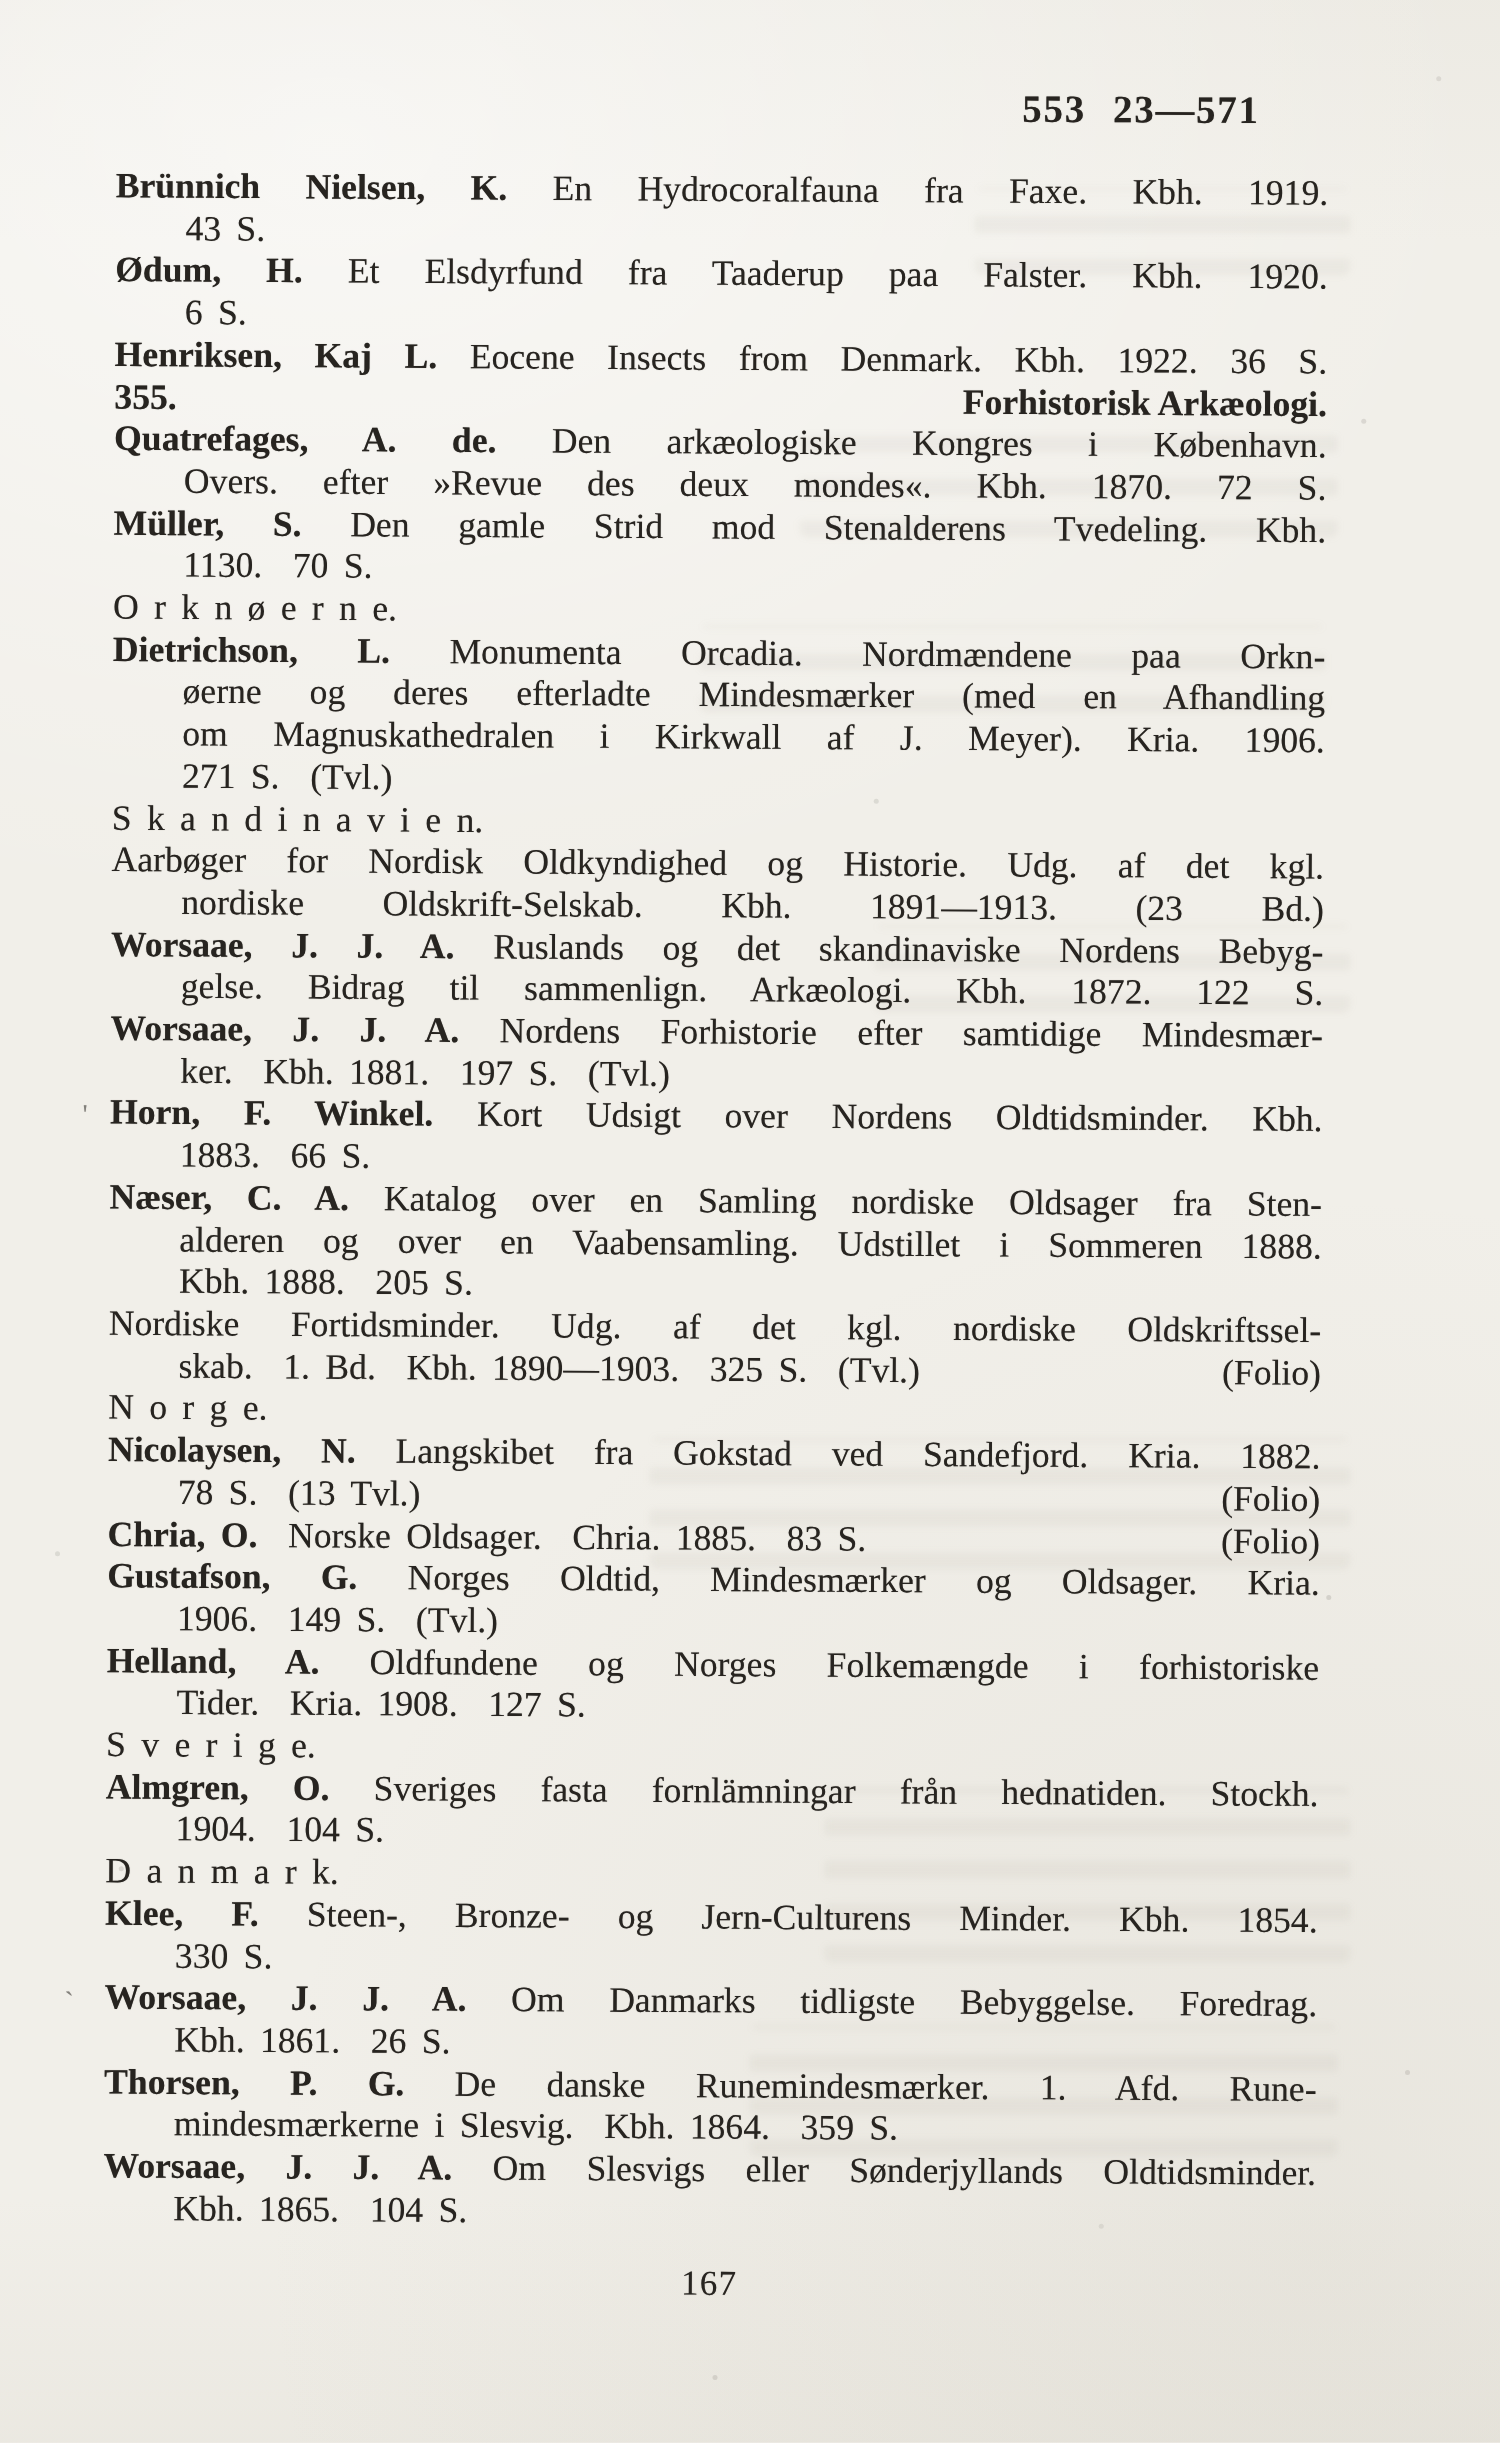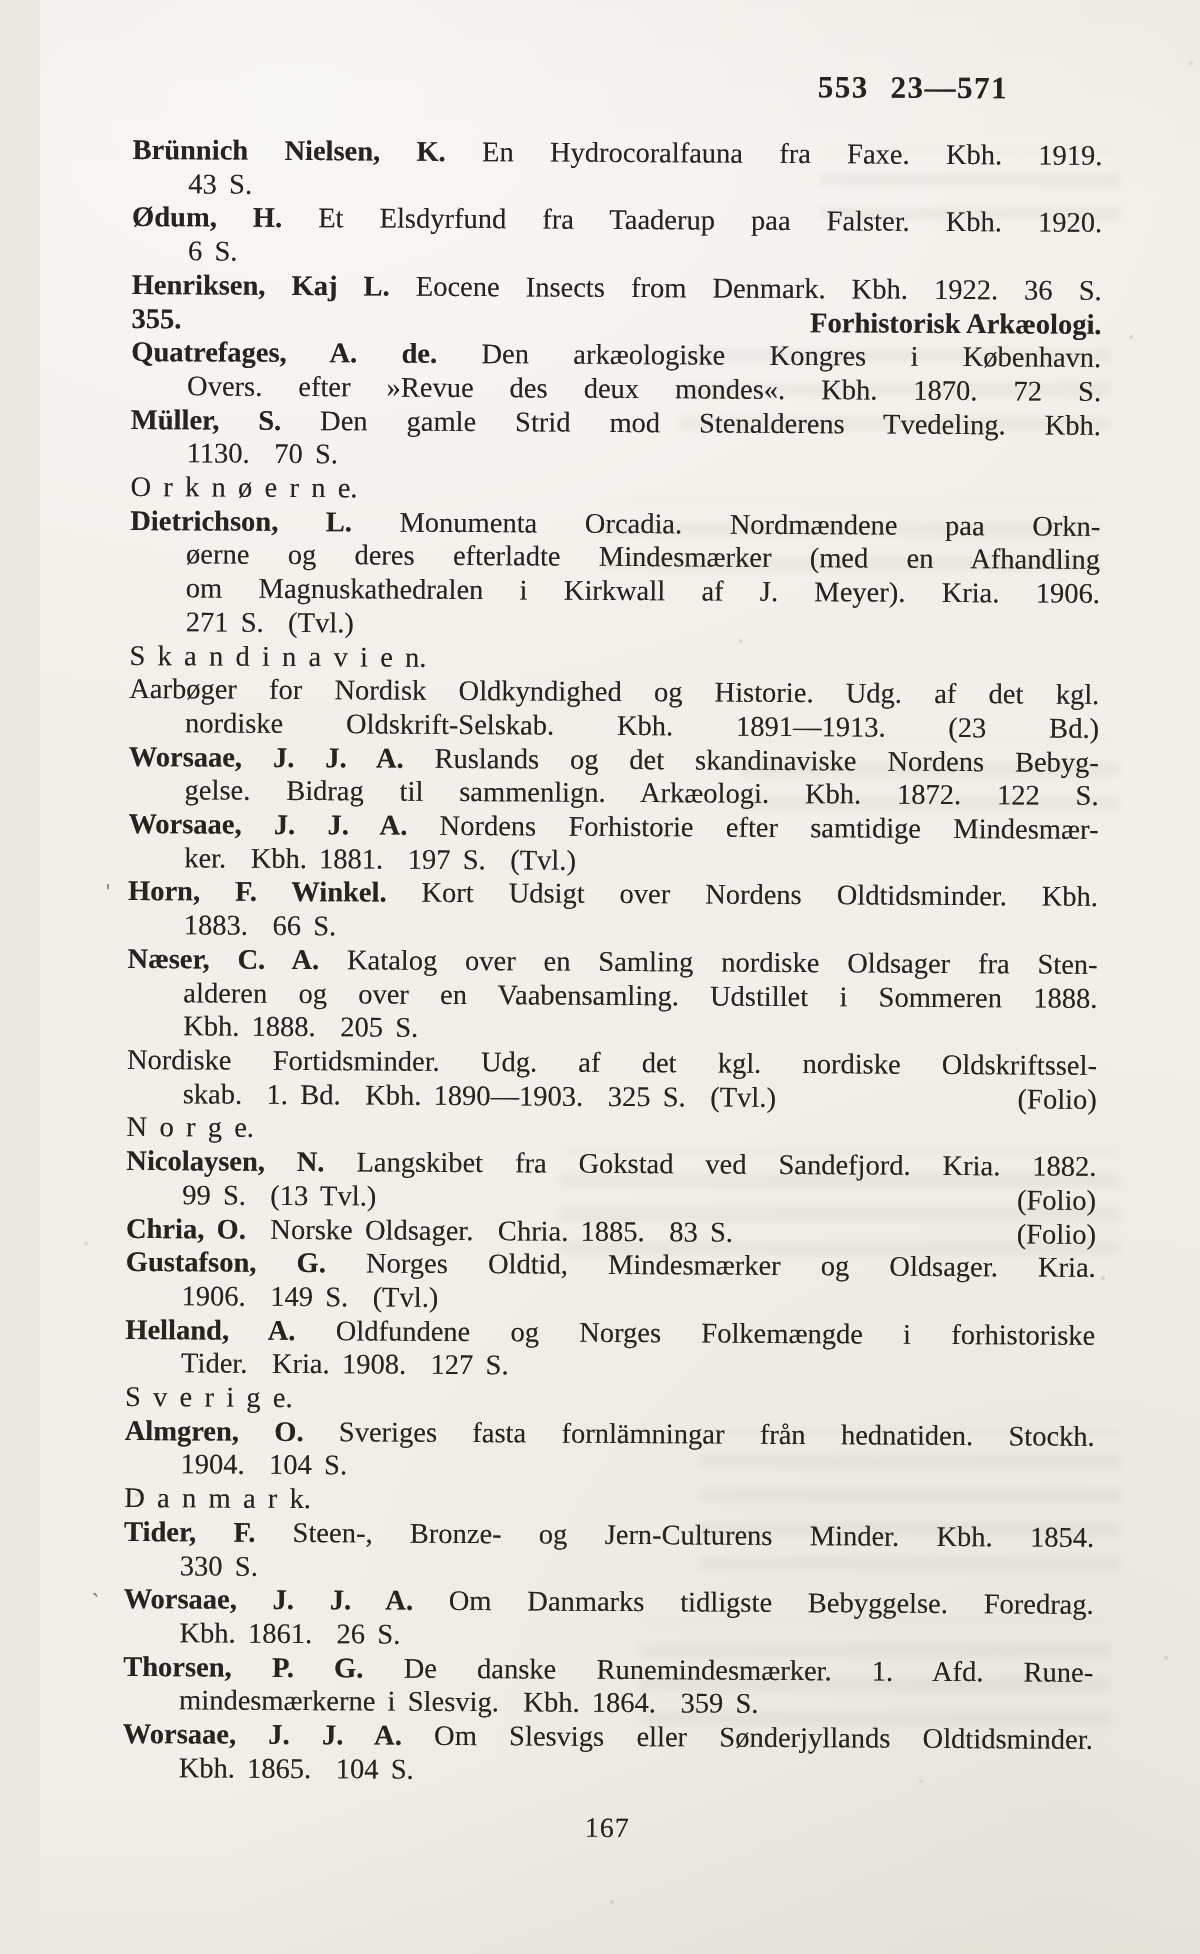--- a/index.html
+++ b/index.html
@@ -8,21 +8,20 @@
     font-family:"Liberation Serif","DejaVu Serif",serif;
     background:#e9e7e0;
   }
   .page{
     position:absolute;inset:0;
     background-color:var(--paper,#f1efe9);
     background-image:
       radial-gradient(1500px 1000px at 22% 6%, rgba(255,255,255,.55), transparent 62%),
       radial-gradient(1300px 1300px at 88% 92%, rgba(185,179,163,.16), transparent 65%),
       linear-gradient(180deg, rgba(198,193,178,.10), transparent 10%, transparent 90%, rgba(198,193,178,.14));
-    margin-left: 40px;
   }
   .sheet{position:absolute;inset:0;transform:rotate(.35deg);transform-origin:50% 46%;}
   .running-head{
     position:absolute;top:70px;right:197px;
     font-weight:700;font-size:31px;line-height:31px;color:var(--ink,#272420);
     letter-spacing:1.5px;word-spacing:.4em;white-space:pre;
     text-shadow:0 0 .6px rgba(40,36,30,.55);
   }
   .text{
     position:absolute;left:88px;top:136px;width:970px;
@@ -125,36 +124,36 @@
         <div class="line ind j"><span class="seg">alderen og over en Vaabensamling.  Udstillet i Sommeren 1888.</span></div>
         <div class="line ind nj"><span class="seg">Kbh. 1888.  205 S.</span></div>
         <div class="line j"><span class="seg">Nordiske Fortidsminder.  Udg. af det kgl. nordiske Oldskriftssel-</span></div>
         <div class="line ind nj split">
           <span class="seg">skab.  1. Bd.  Kbh. 1890—1903.  325 S.  (Tvl.)</span>
           <span class="right">(Folio)</span>
         </div>
         <div class="line nj"><span class="seg">N o r g e.</span></div>
         <div class="line j"><span class="seg"><b>Nicolaysen, N.</b>  Langskibet fra Gokstad ved Sandefjord. Kria. 1882.</span></div>
         <div class="line ind nj split">
-          <span class="seg">99 S.  (13 Tvl.)</span>
+          <span class="seg">78 S.  (13 Tvl.)</span>
           <span class="right">(Folio)</span>
         </div>
         <div class="line nj split">
           <span class="seg"><b>Chria, O.</b>  Norske Oldsager.  Chria. 1885.  83 S.</span>
           <span class="right">(Folio)</span>
         </div>
         <div class="line j"><span class="seg"><b>Gustafson, G.</b>  Norges Oldtid, Mindesmærker og Oldsager.  Kria.</span></div>
         <div class="line ind nj"><span class="seg">1906.  149 S.  (Tvl.)</span></div>
         <div class="line j"><span class="seg"><b>Helland, A.</b>  Oldfundene og Norges Folkemængde i forhistoriske</span></div>
         <div class="line ind nj"><span class="seg">Tider.  Kria. 1908.  127 S.</span></div>
         <div class="line nj"><span class="seg">S v e r i g e.</span></div>
         <div class="line j"><span class="seg"><b>Almgren, O.</b>  Sveriges fasta fornlämningar från hednatiden. Stockh.</span></div>
         <div class="line ind nj"><span class="seg">1904.  104 S.</span></div>
         <div class="line nj"><span class="seg">D a n m a r k.</span></div>
-        <div class="line j"><span class="seg"><b>Tider, F.</b>  Steen-, Bronze- og Jern-Culturens Minder.  Kbh. 1854.</span></div>
+        <div class="line j"><span class="seg"><b>Klee, F.</b>  Steen-, Bronze- og Jern-Culturens Minder.  Kbh. 1854.</span></div>
         <div class="line ind nj"><span class="seg">330 S.</span></div>
         <div class="line j"><span class="artifact grave">`</span><span class="seg"><b>Worsaae, J. J. A.</b>  Om Danmarks tidligste Bebyggelse.  Foredrag.</span></div>
         <div class="line ind nj"><span class="seg">Kbh. 1861.  26 S.</span></div>
         <div class="line j"><span class="seg"><b>Thorsen, P. G.</b>  De danske Runemindesmærker.  1. Afd.  Rune-</span></div>
         <div class="line ind nj"><span class="seg">mindesmærkerne i Slesvig.  Kbh. 1864.  359 S.</span></div>
         <div class="line j"><span class="seg"><b>Worsaae, J. J. A.</b>  Om Slesvigs eller Sønderjyllands Oldtidsminder.</span></div>
         <div class="line ind nj"><span class="seg">Kbh. 1865.  104 S.</span></div>
       </div>
 
     <div class="pageno">167</div>

